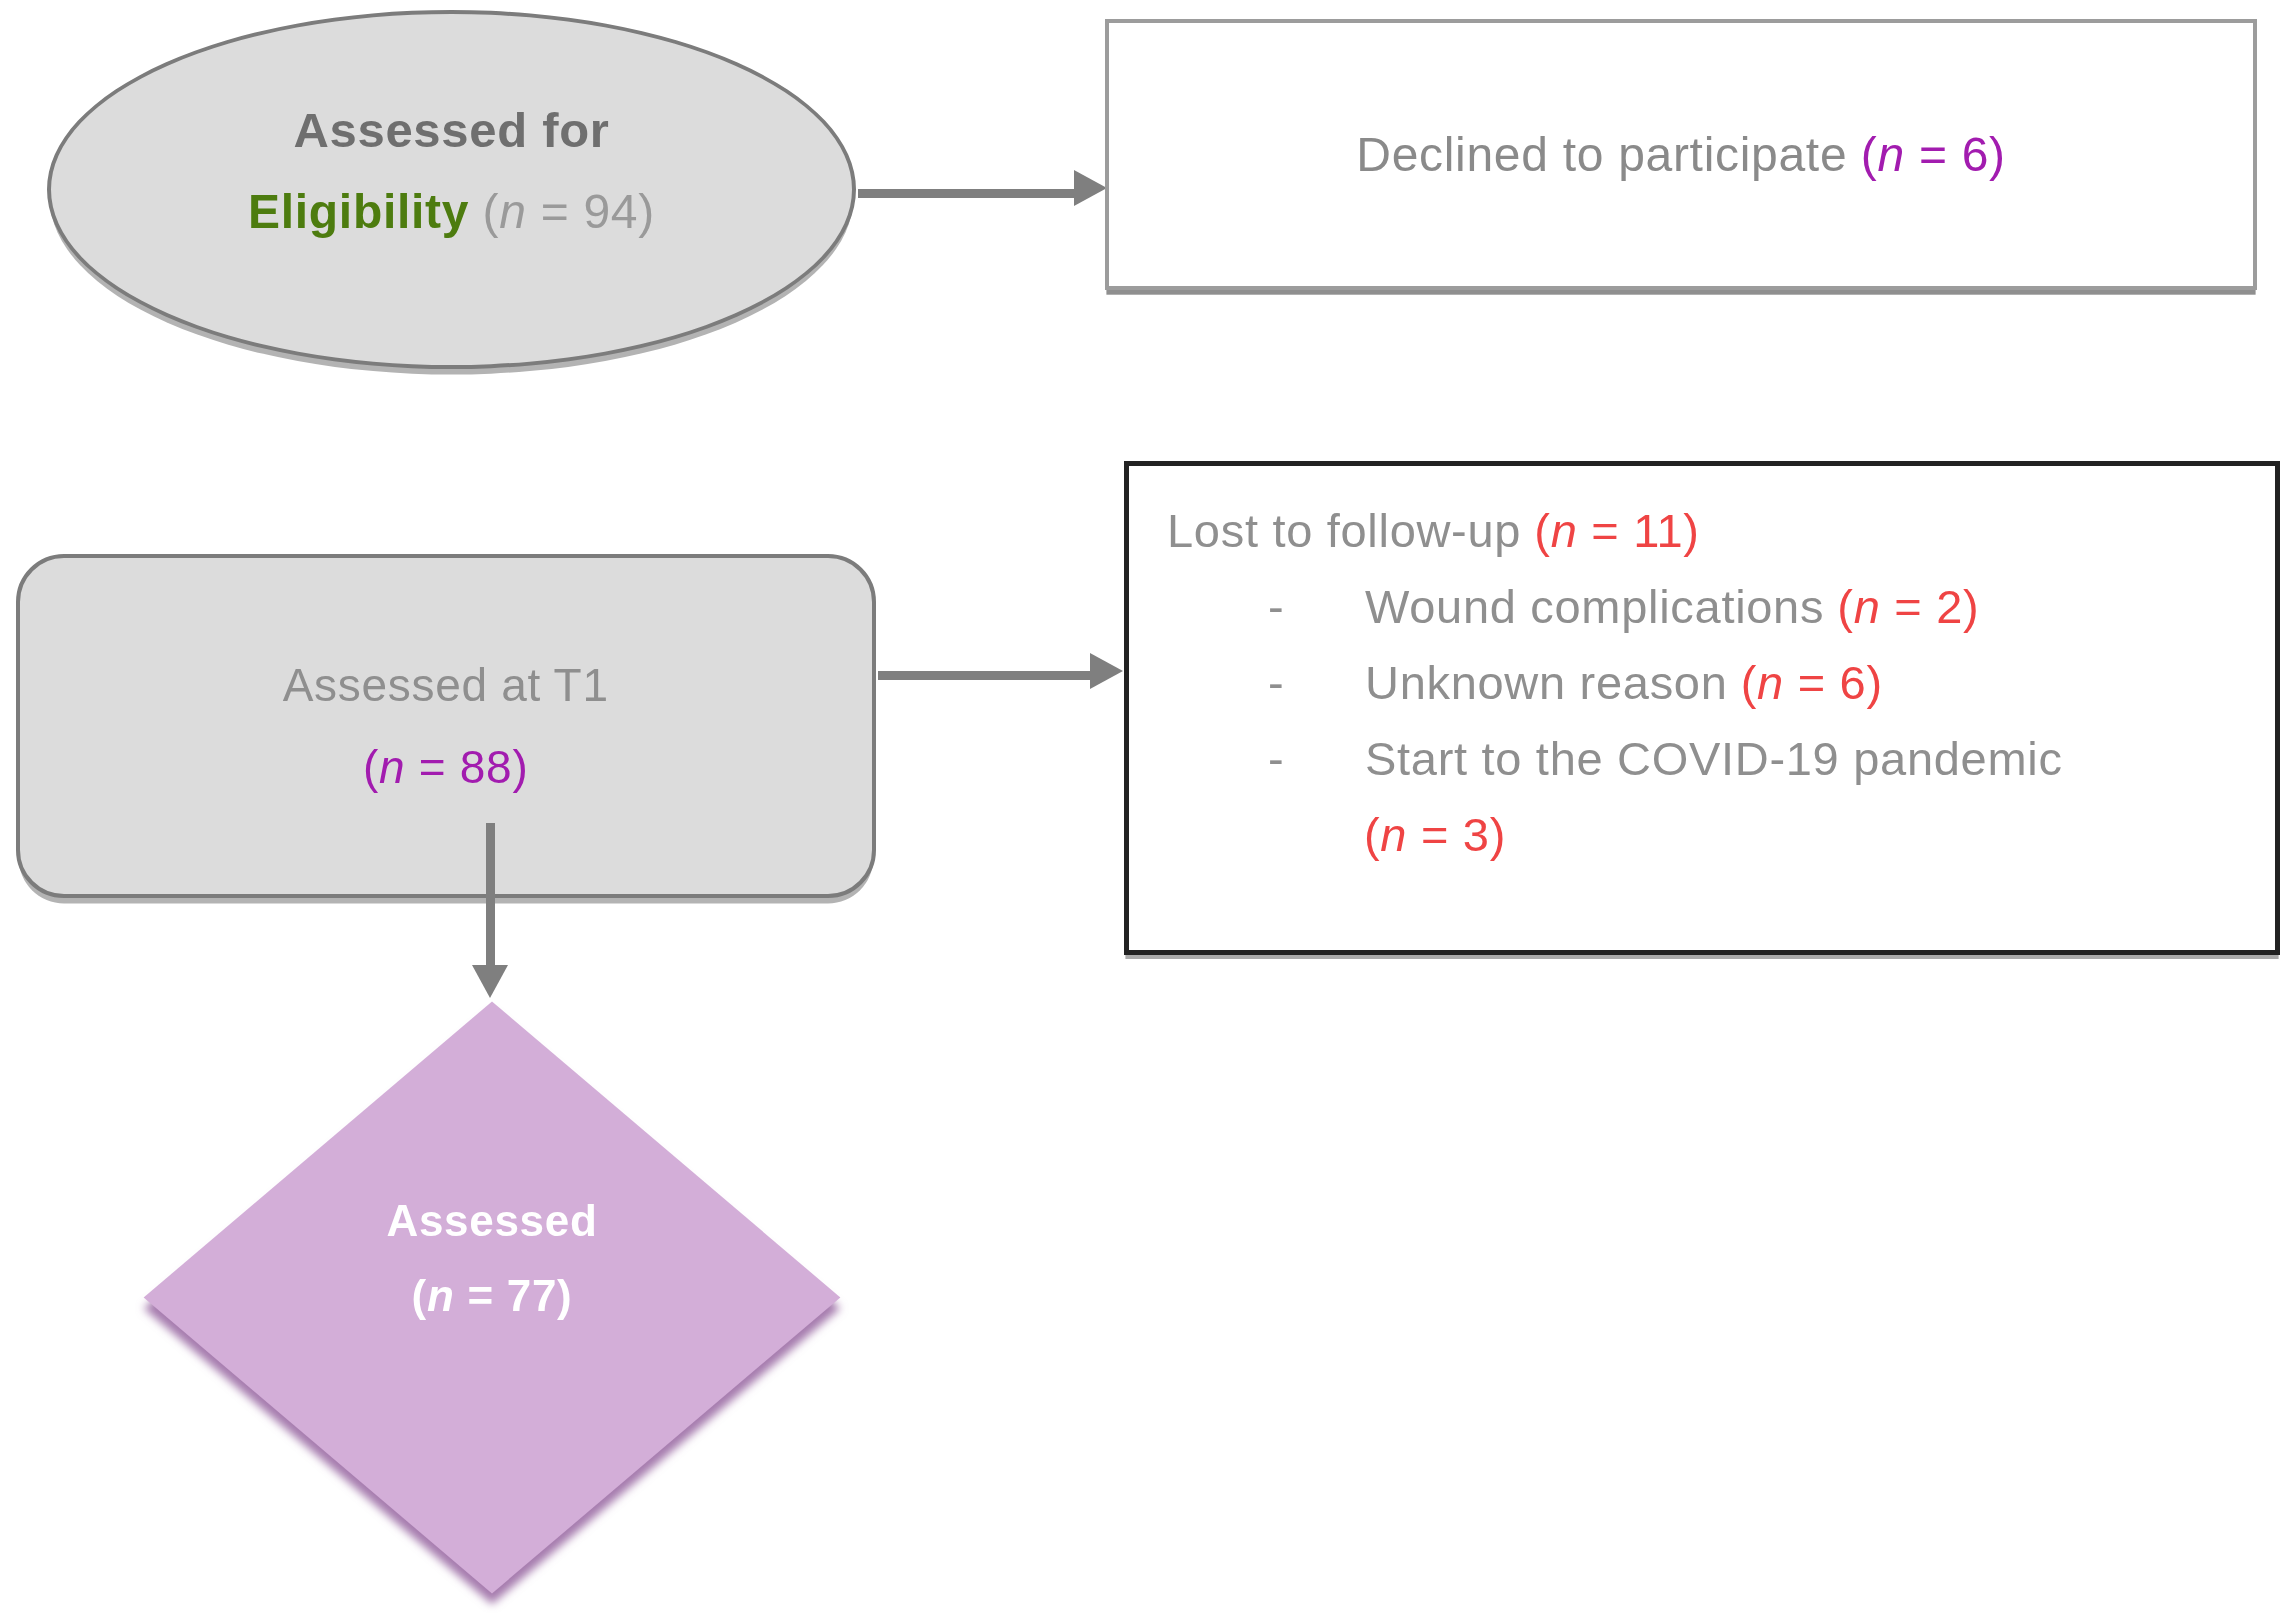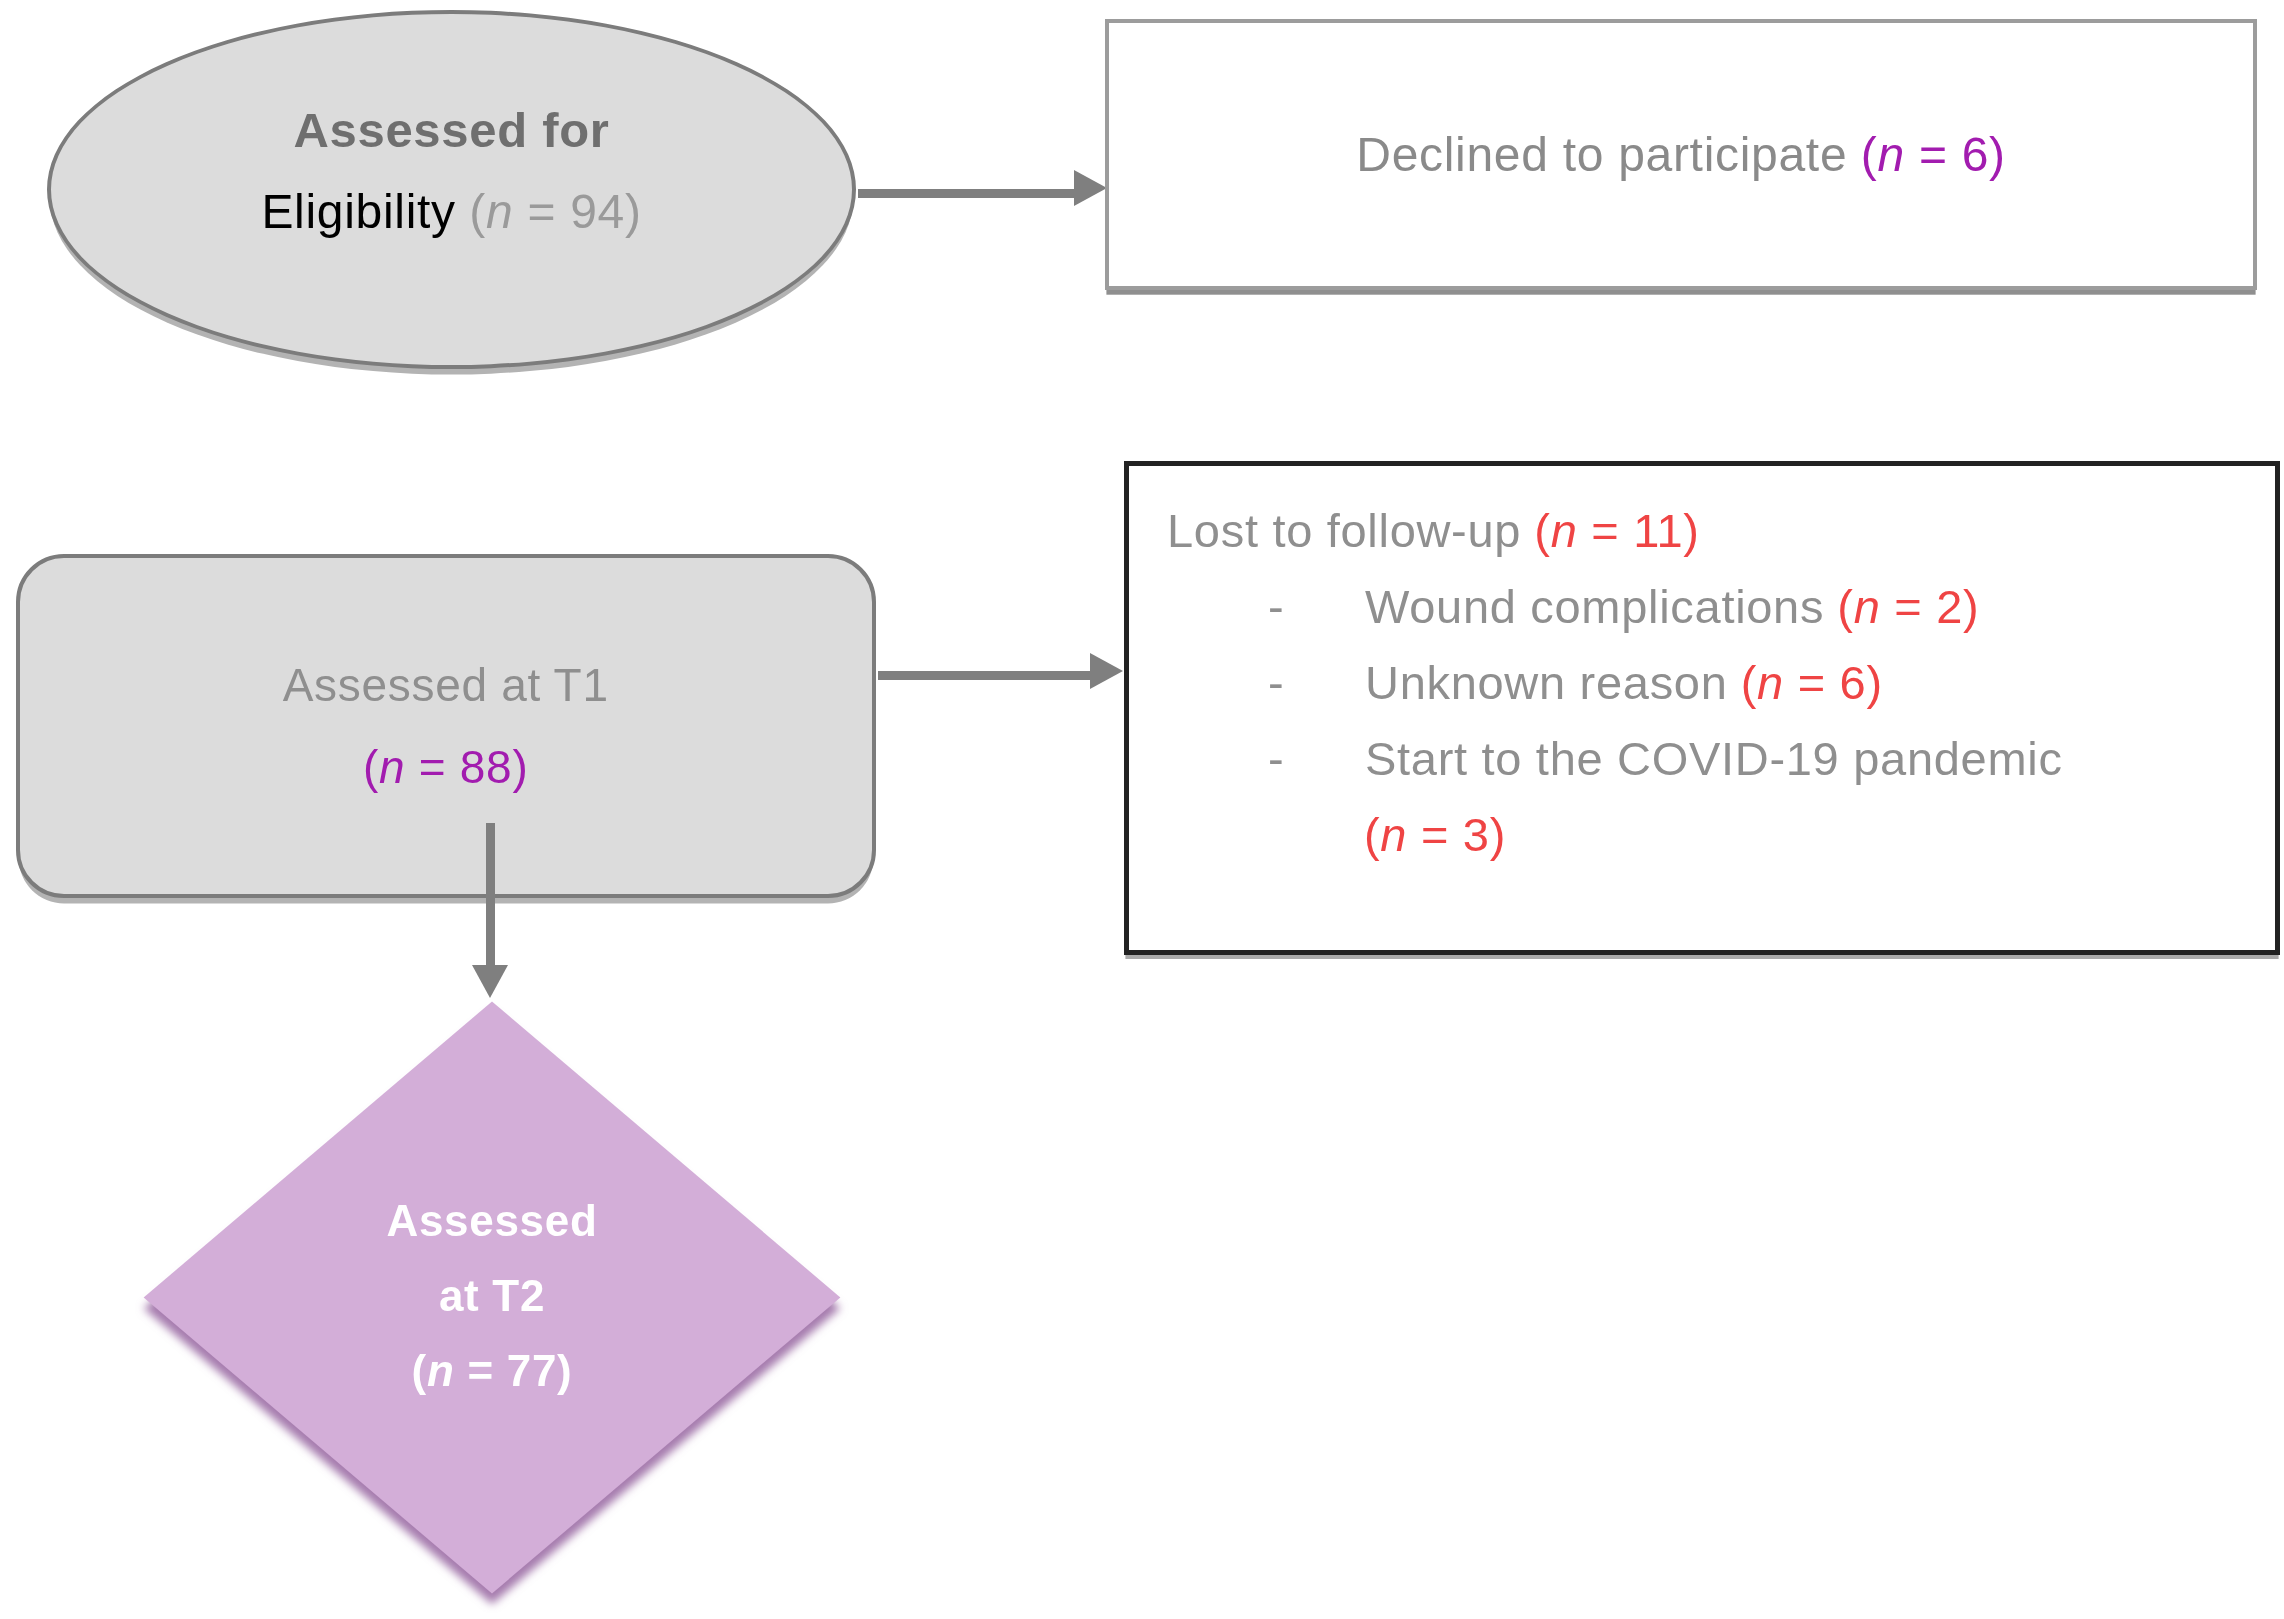--- a/index.html
+++ b/index.html
@@ -33,21 +33,21 @@
     box-shadow: 0 8.2px 0 -2.7px #b3b3b3;
     padding-bottom: 38px;
   }
   #ellipse-eligibility .l1 {
     font-weight: bold; font-size: 49px; color: #6f6f6f;
     line-height: 81px; letter-spacing: 0.7px;
   }
   #ellipse-eligibility .l2 {
     font-size: 48px; line-height: 81px; letter-spacing: 0.7px;
   }
-  #ellipse-eligibility .l2 .bold { font-weight: normal; color: #000000; }
+  #ellipse-eligibility .l2 .bold { font-weight: bold; color: #4d7c0f; }
   #ellipse-eligibility .l2 .nexp { color: #9a9a9a; }
 
   
   #box-declined {
     left: 1105px; top: 19px; width: 1152px; height: 271px;
     background: #ffffff;
     border: 4.8px solid #9c9c9c;
     box-shadow: 0 6.1px 0 -1.4px #8f8f8f;
     font-size: 48px; color: #8a8a8a; letter-spacing: 0.7px;
   }
@@ -169,20 +169,19 @@
     <defs>
       <filter id="soft" x="-10%" y="-10%" width="120%" height="120%">
         <feGaussianBlur stdDeviation="6"></feGaussianBlur>
       </filter>
     </defs>
     <polygon points="535,27 1047,462 535,897 23,462" fill="#a67cae" filter="url(#soft)"></polygon>
     <polygon points="535,11 1047,446 535,881 23,446" fill="#d3aed8"></polygon>
   </svg>
   <div id="diamond-label">
     <div>Assessed</div>
-    <div>at T2</div>
     <div>
       <span>(</span><span class="it">n</span><span> = 77)</span>
     </div>
   </div>
 
 </div>
 
 
 </body></html>

